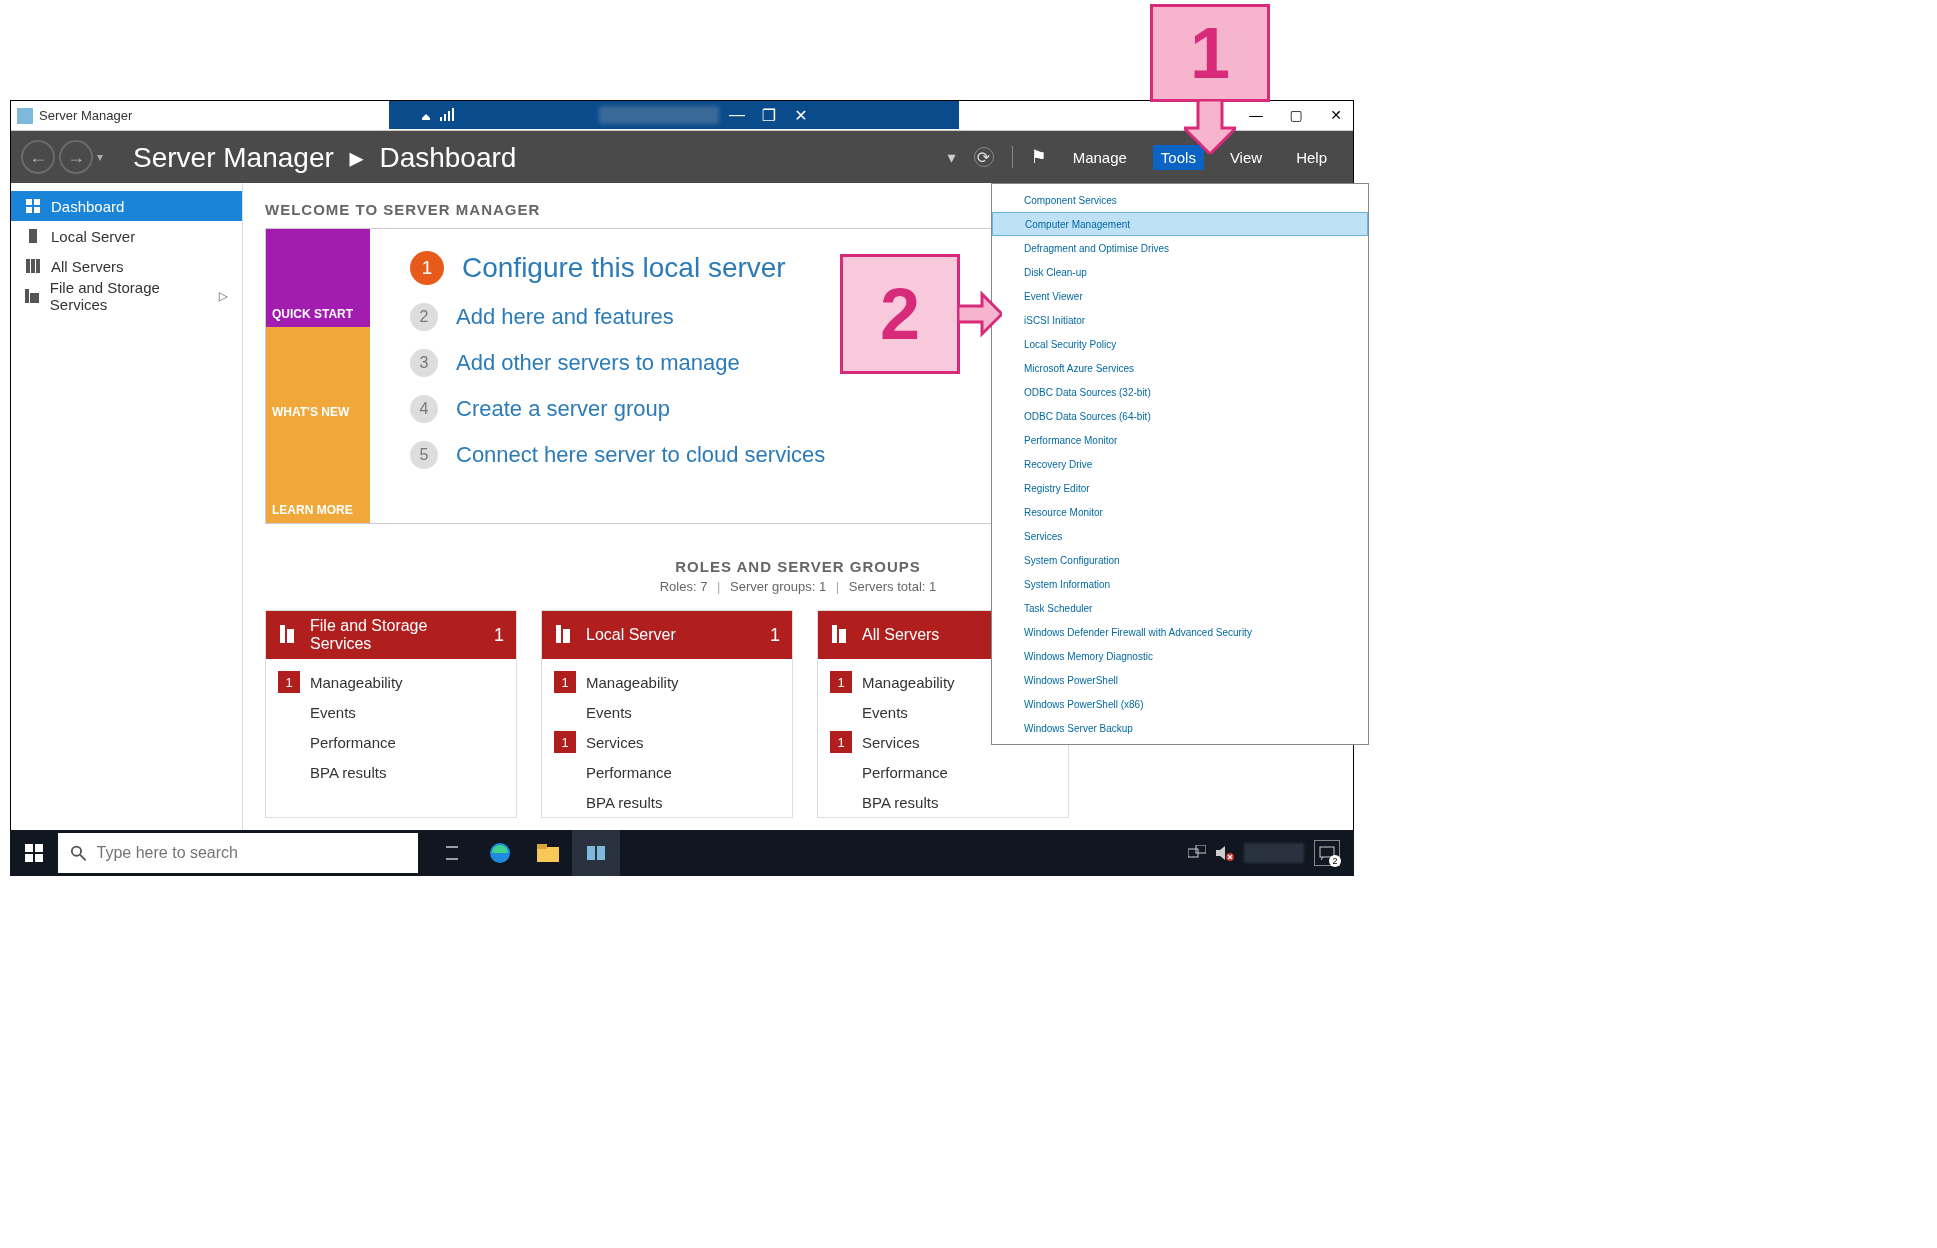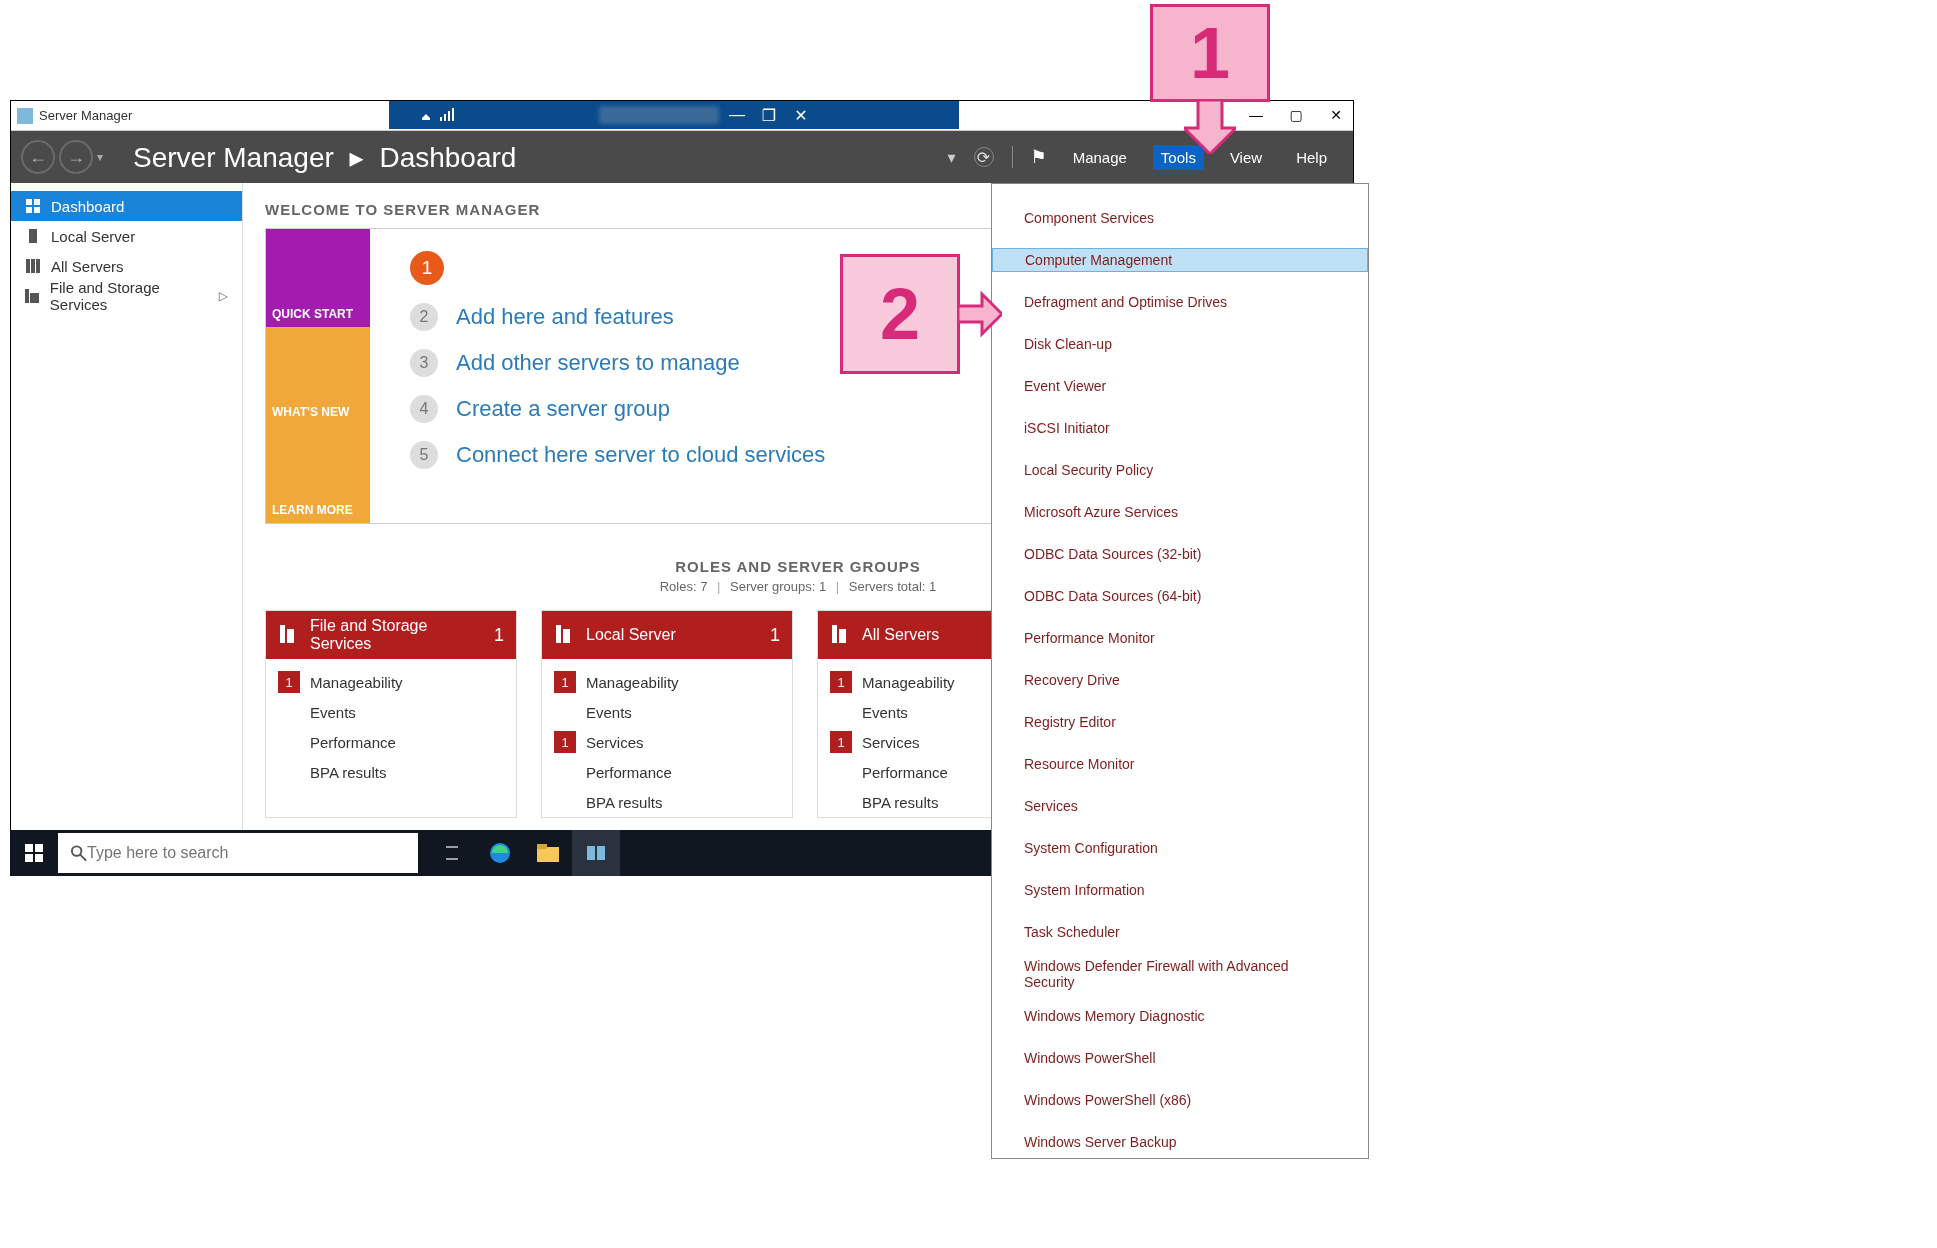--- a/index.html
+++ b/index.html
@@ -69,36 +69,36 @@
   .tile-hd .ic{width:20px;height:20px;}
   .tile-hd .name{flex:1;font-size:16px;line-height:18px;}
   .tile-hd .count{font-size:18px;}
   .tile-body{padding:8px 12px 0 12px;}
   .tile-row{display:flex;align-items:center;gap:10px;height:30px;font-size:15px;color:#333;}
   .tile-row .badge{width:22px;height:22px;background:#b01e1e;color:#fff;display:flex;align-items:center;justify-content:center;font-size:13px;}
   .tile-row .badge.empty{background:transparent;}
 
   
   .tools-menu{position:absolute; left:980px; top:82px; width:378px; background:#fff; border:1px solid #888; z-index:50; padding:4px 0;}
-  .tools-menu .mi{height:24px;display:flex;align-items:center;padding:0 32px;font-size:14px;color:#7f1d1d;cursor:pointer;margin-top:18px;}
+  .tools-menu .mi{height:24px;display:flex;align-items:center;padding:0 32px;font-size:10px;color:#0369a1;cursor:pointer;}
   .tools-menu .mi.sel{background:#bfe1f6;border:1px solid #6bb3e0;}
 
   
   .callout{position:absolute;z-index:100;}
   .co1-box{position:absolute;left:1150px;top:4px;width:120px;height:98px;background:#f7b4cd;border:3px solid #d72b7a;display:flex;align-items:center;justify-content:center;}
   .co1-num{font-size:72px;font-weight:700;color:#d72b7a;}
   .co1-arrow{position:absolute;left:1184px;top:100px;width:52px;height:54px;}
   .co2-box{position:absolute;left:840px;top:254px;width:120px;height:120px;background:rgba(247,180,205,0.7);border:3px solid #d72b7a;display:flex;align-items:center;justify-content:center;}
   .co2-num{font-size:72px;font-weight:700;color:#d72b7a;}
   .co2-arrow{position:absolute;left:958px;top:290px;width:44px;height:48px;}
 
   
   .taskbar{position:absolute;left:10px;top:830px;width:1344px;height:46px;background:#111720;display:flex;align-items:center;}
   .taskbar .start{width:48px;height:46px;display:flex;align-items:center;justify-content:center;}
-  .taskbar .search{background:#fff;height:40px;width:360px;display:flex;align-items:center;padding:0 12px;gap:0;}
+  .taskbar .search{background:#fff;height:40px;width:360px;display:flex;align-items:center;padding:0 12px;gap:10px;}
   .taskbar .search input{border:none;outline:none;font-size:16px;color:#666;width:100%;}
   .taskbar .tb-icons{display:flex;align-items:center;gap:0;margin-left:10px;}
   .taskbar .tb-icons .tbi{width:48px;height:46px;display:flex;align-items:center;justify-content:center;}
   .taskbar .tray{margin-left:auto;display:flex;align-items:center;gap:10px;padding-right:14px;color:#ccc;font-size:12px;}
   .tray .notif{width:26px;height:26px;border:1px solid #888;position:relative;display:flex;align-items:center;justify-content:center;}
   .tray .notif .nb{position:absolute;bottom:-2px;right:-2px;width:12px;height:12px;background:#fff;color:#000;border-radius:50%;font-size:9px;display:flex;align-items:center;justify-content:center;}
 
   
   svg{display:block}
 </style>
@@ -219,20 +219,21 @@
           <div class="wb-tile t-gold1">
             <span>WHAT'S NEW</span>
           </div>
           <div class="wb-tile t-gold2">
             <span>LEARN MORE</span>
           </div>
         </div>
         <div class="wb-right" id="steps-container">
             <div class="step first">
               <span class="num">1</span>
+               <span class="txt">Configure this local server</span>
             </div>
             <div class="step">
               <span class="num">2</span>
                <span class="txt">Add here and features</span>
             </div>
             <div class="step">
               <span class="num">3</span>
                <span class="txt">Add other servers to manage</span>
             </div>
             <div class="step">

